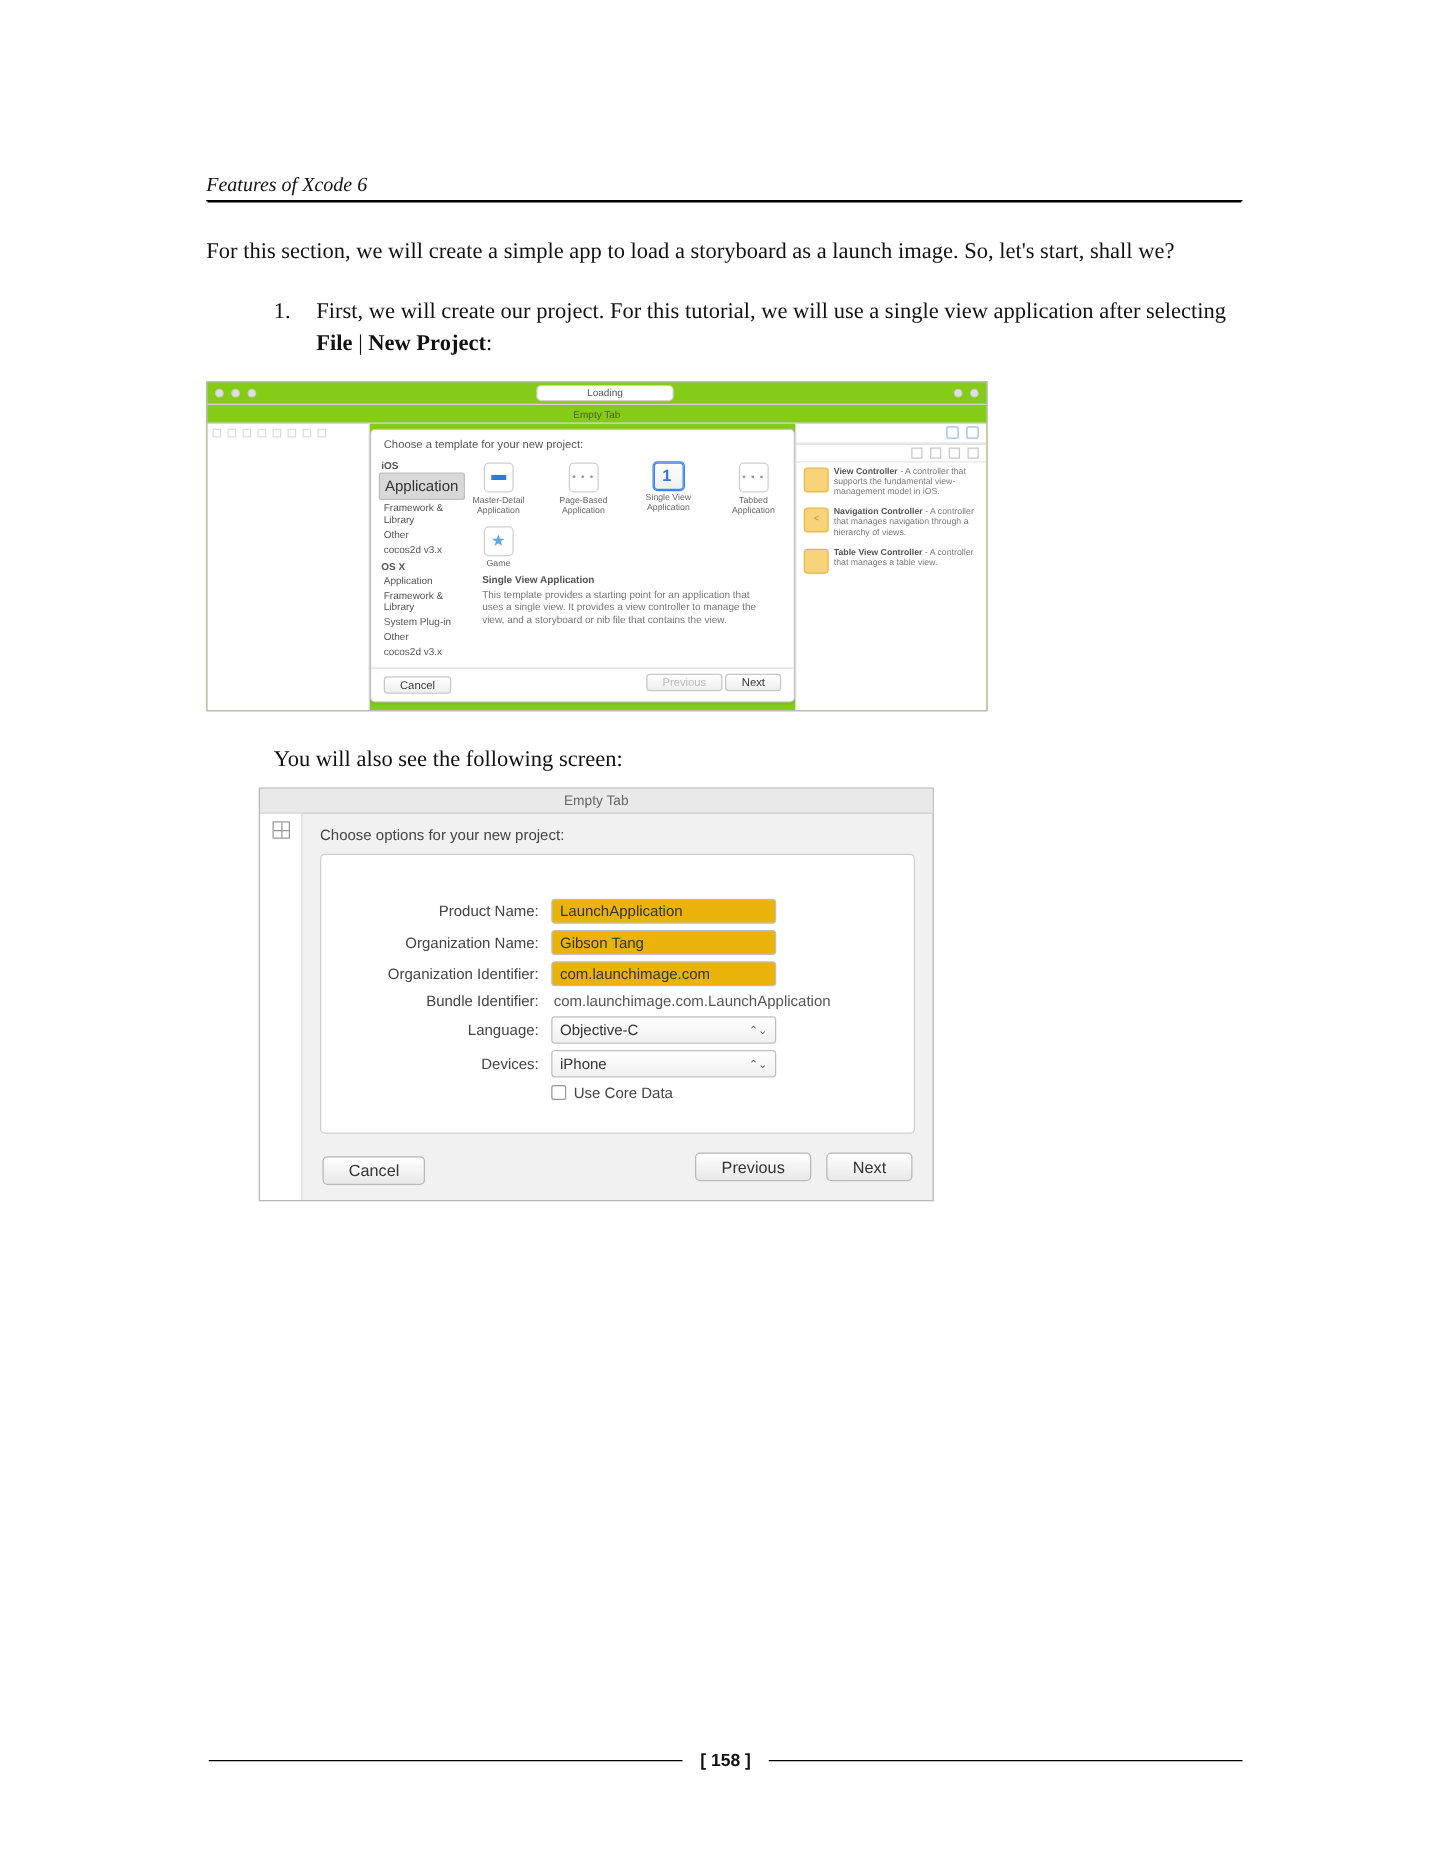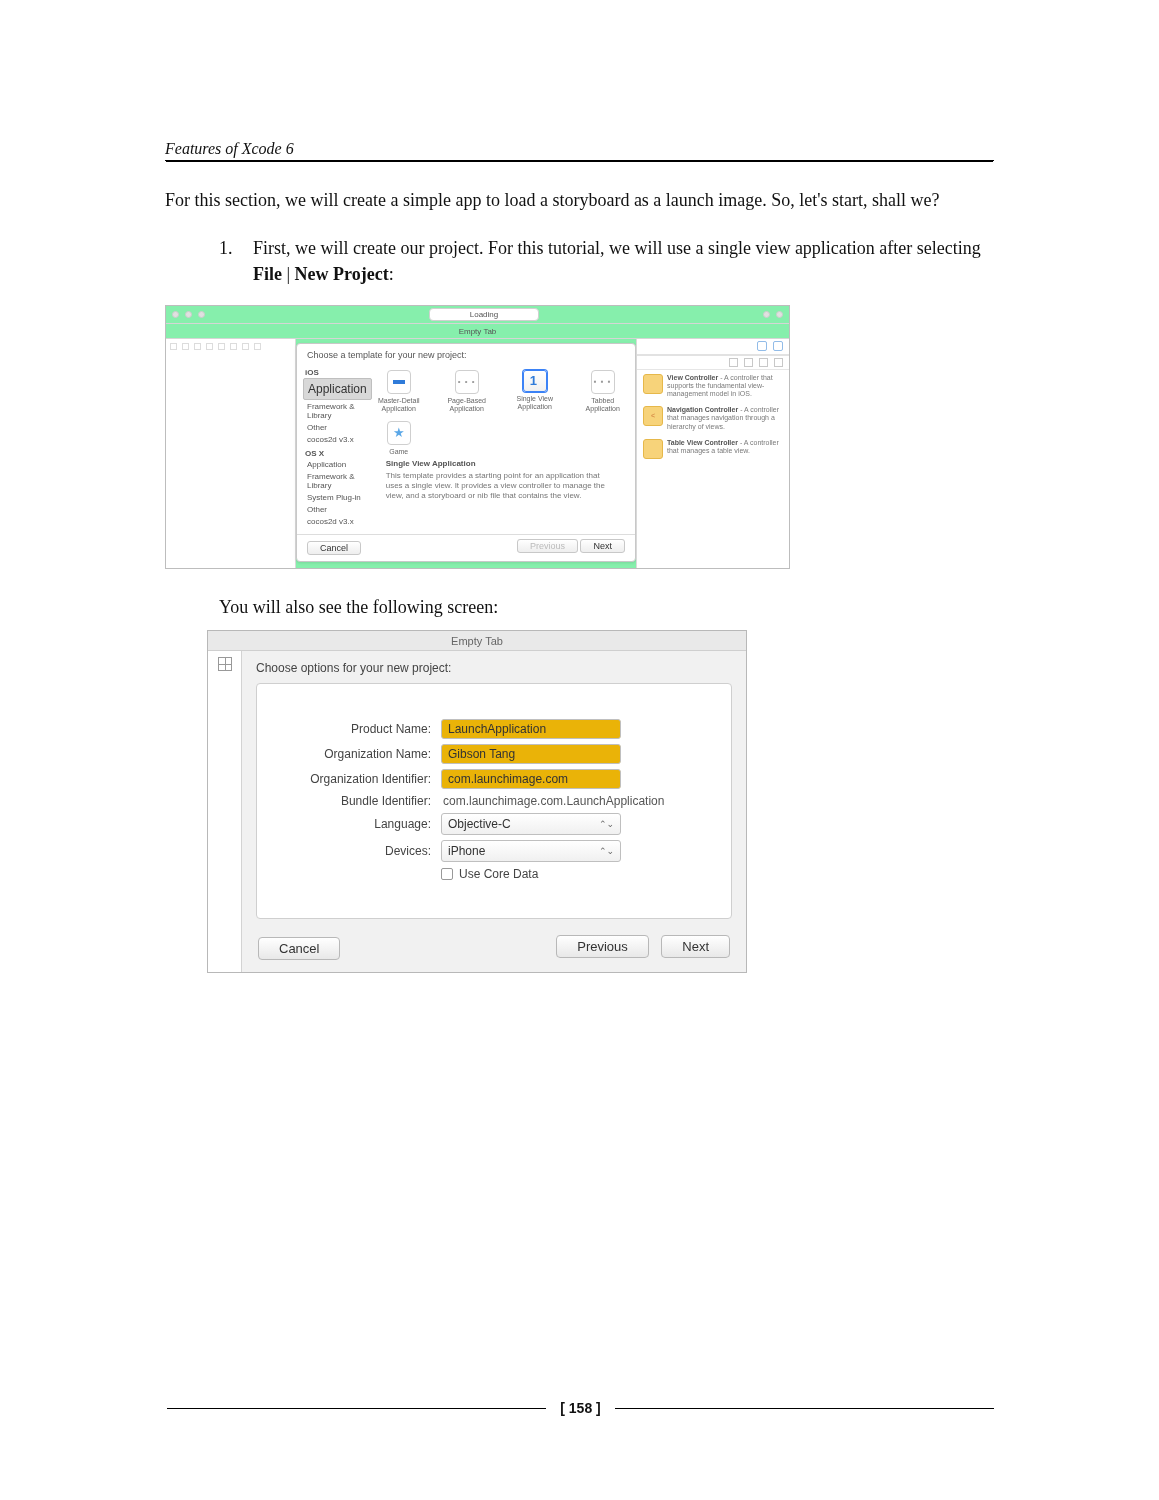--- a/index.html
+++ b/index.html
@@ -44,21 +44,21 @@
   }
   .step .num { min-width: 22px; }
   .step .txt {}
   .bold { font-weight: 700; }
 
   
   .shot1 {
     width: 625px;
     margin: 18px 0 0 0;
     border: 1px solid #bdbdbd;
-    background: #86efac;
+    background: #84cc16;
     font-family: "Helvetica Neue", Arial, sans-serif;
     font-size: 9px;
     color: #555;
   }
   .xc-top {
     height: 18px;
     border-bottom: 1px solid #d5d5d5;
     display: flex;
     align-items: center;
     padding: 0 6px;
@@ -118,21 +118,21 @@
   }
   .s2-tabbar { height:20px; background:#e9e9e9; border-bottom:1px solid #cfcfcf; display:flex; justify-content:center; align-items:center; font-size:11px; color:#666; }
   .s2-row { display:flex; }
   .s2-left { width:34px; border-right:1px solid #d3d3d3; background:#fff; display:flex; align-items:flex-start; justify-content:center; padding-top:6px; }
   .grid-icon { width:14px; height:14px; border:1px solid #999; position:relative; }
   .grid-icon::before, .grid-icon::after { content:""; position:absolute; background:#999; }
   .grid-icon::before { left:50%; top:0; width:1px; height:100%; }
   .grid-icon::after  { top:50%; left:0; height:1px; width:100%; }
   .s2-main { flex:1; }
   .s2-hd { font-size:12px; color:#444; padding:10px 14px 0; }
-  .s2-panel { margin:8px 14px 10px; background:#fff; border:1px solid #cfcfcf; border-radius:4px; padding:30px 24px 32px; }
+  .s2-panel { margin:8px 14px 10px; background:#fff; border:1px solid #cfcfcf; border-radius:4px; padding:30px 24px 20px; }
   .frow { display:flex; align-items:center; margin:5px 0; font-size:12px; color:#444; }
   .frow label { width:160px; text-align:right; padding-right:10px; }
   .txtin { flex:0 0 180px; height:20px; border:1px solid #bfbfbf; border-radius:3px; background:#eab308; padding:2px 6px; font-size:12px; color:#333; }
   .static { font-size:12px; color:#555; padding-left:2px; }
   .sel { flex:0 0 180px; height:22px; border:1px solid #bfbfbf; border-radius:3px; background:linear-gradient(#fff,#f0f0f0); padding:2px 6px; font-size:12px; color:#333; display:flex; justify-content:space-between; align-items:center;}
   .chev { font-size:9px; color:#666; }
   .cb { width:12px; height:12px; border:1px solid #999; border-radius:2px; margin-right:6px; }
   .s2-ftr { display:flex; justify-content:space-between; padding:8px 16px 12px; }
   .mac-btn2 { border:1px solid #b8b8b8; border-radius:4px; padding:3px 20px; background:linear-gradient(#fff,#e8e8e8); font-size:13px; color:#333; }
 

